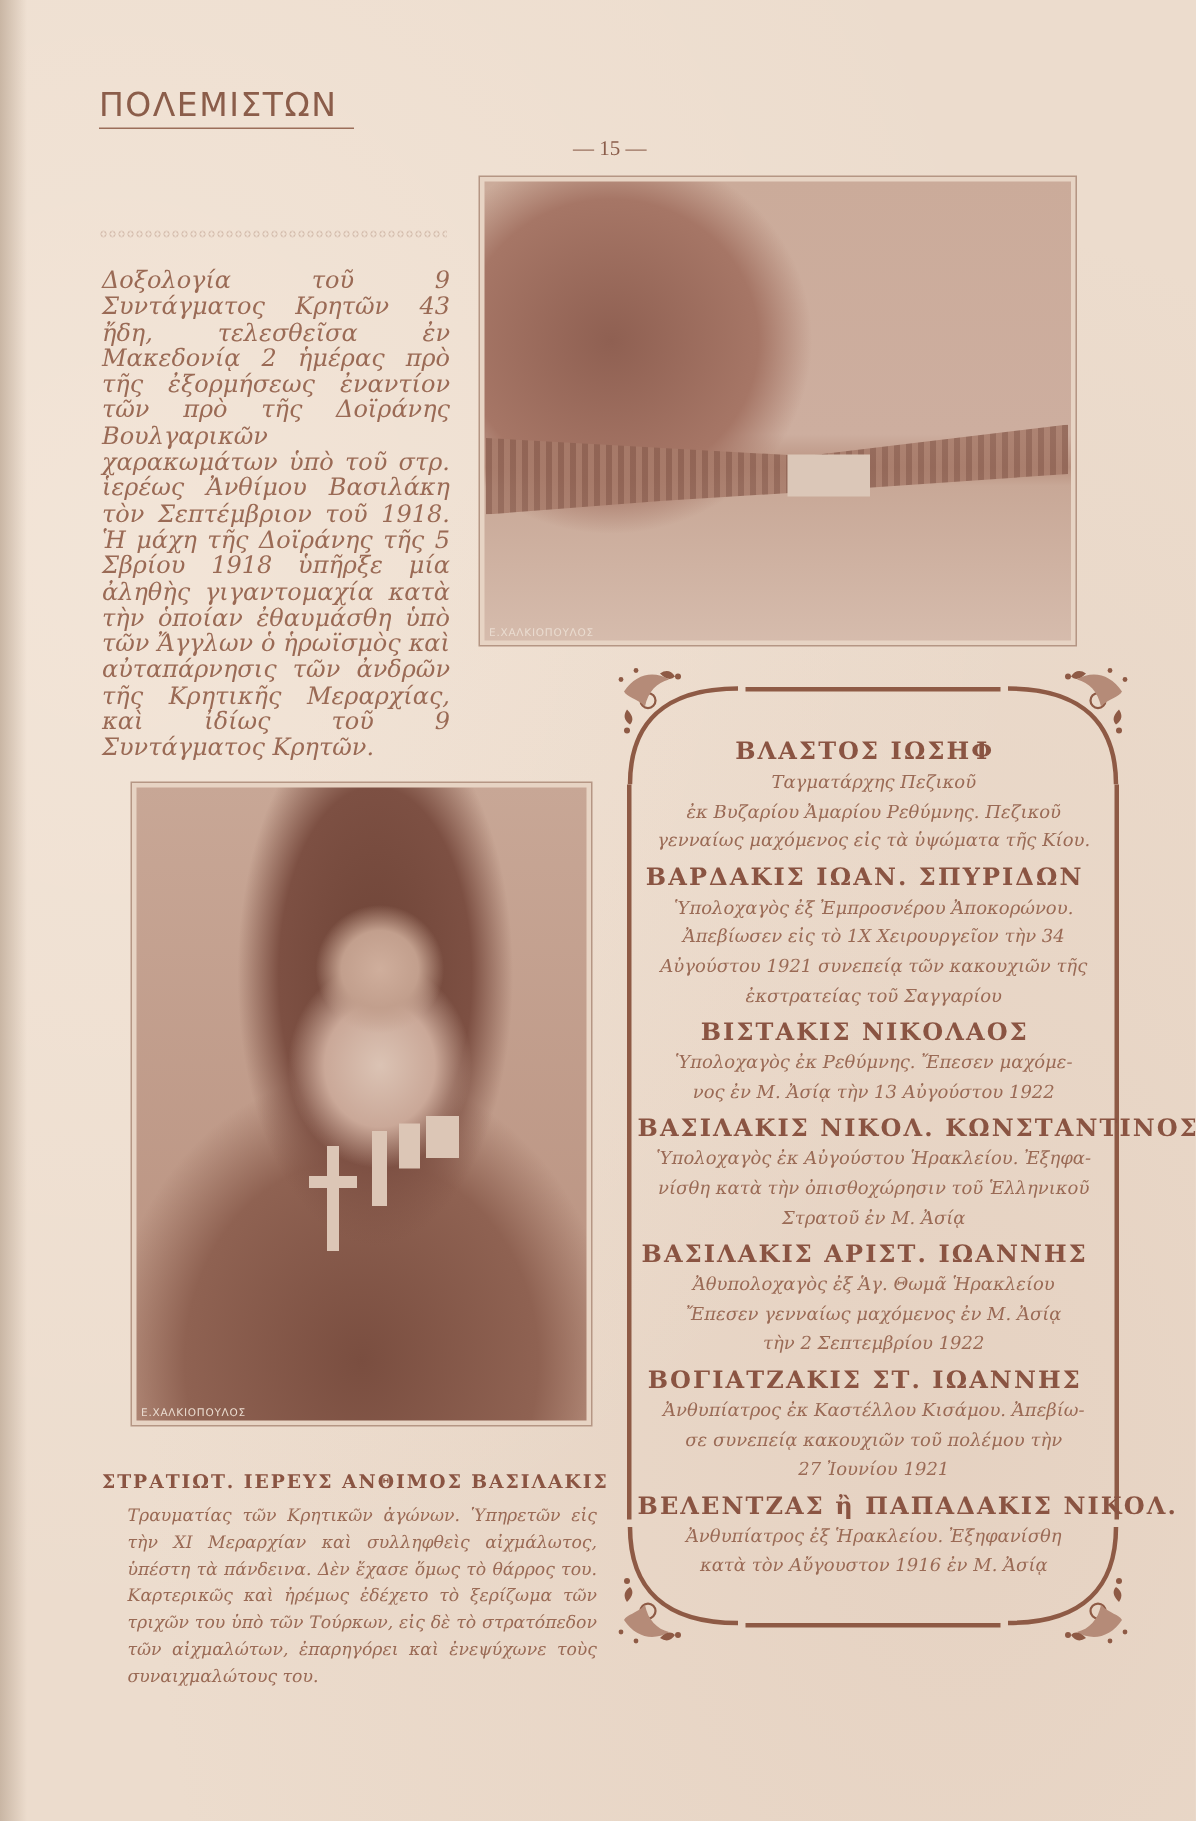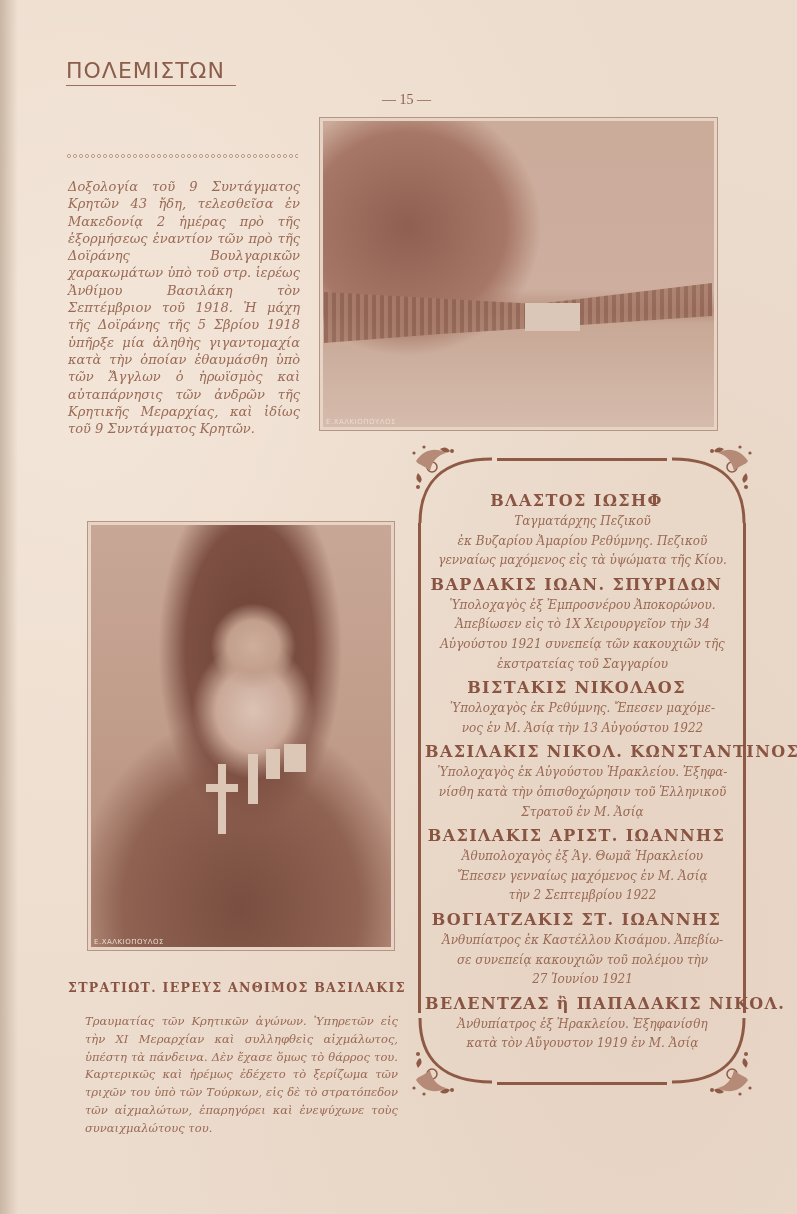--- a/index.html
+++ b/index.html
@@ -27,21 +27,21 @@
       font-family: "Liberation Serif", serif; font-size: 14px; color: #8b5d4a; margin-top: 32px;
     }
     .wavy-rule {
       position: absolute; left: 66px; top: 153px; width: 232px; height: 6px;
       background-image: radial-gradient(circle at 3px 3px, transparent 1.4px, #a8826f 1.6px, transparent 2.2px);
       background-size: 6px 6px; opacity: 0.8;
     }
     .top-caption {
       position: absolute; left: 68px; top: 178px; width: 232px;
       font-family: "DejaVu Serif", serif; font-style: italic;
-      font-size: 13px; line-height: 17.3px; color: #9a6a55;
+      font-size: 16px; line-height: 17.3px; color: #9a6a55;
       text-align: justify; text-align-last: left;
     }
     .photo {
       position: absolute; border: 1px solid #b59684;
       box-shadow: inset 0 0 0 3px #e7d4c4;
       text-align: center;
     }
     .photo-ceremony {
       left: 319px; top: 117px; width: 397px; height: 312px;
       background:
@@ -76,21 +76,21 @@
       font-family: "DejaVu Sans", sans-serif; font-size: 7px; color: #eadcd0; letter-spacing: 0.5px;
     }
     .portrait-caption {
       position: absolute; left: 68px; top: 980px; width: 330px;
     }
     .portrait-caption .name {
       font-family: "DejaVu Serif", serif; font-weight: bold;
       font-size: 12.5px; letter-spacing: 1.3px; color: #8a5442; white-space: nowrap;
     }
     .portrait-caption .body {
-      margin-left: 17px; margin-top: 18px;
+      margin-left: 17px; margin-top: 7px;
       font-style: italic; font-size: 11.5px; line-height: 17.8px; color: #9a6a55;
       text-align: justify; text-align-last: left;
     }
     
     .frame {
       position: absolute; left: 412px; top: 443px; width: 340px; height: 655px;
     }
     .frame .side {
       position: absolute; background: #8e5a45;
     }
@@ -233,15 +233,15 @@
   </div>
   <div class="entry">
     <div class="ename">ΒΟΓΙΑΤΖΑΚΙΣ ΣΤ. ΙΩΑΝΝΗΣ</div>
     <div class="line">Ἀνθυπίατρος ἐκ Καστέλλου Κισάμου. Ἀπεβίω-</div>
     <div class="line">σε συνεπείᾳ κακουχιῶν τοῦ πολέμου τὴν</div>
     <div class="line">27 Ἰουνίου 1921</div>
   </div>
   <div class="entry">
     <div class="ename">ΒΕΛΕΝΤΖΑΣ ἢ ΠΑΠΑΔΑΚΙΣ ΝΙΚΟΛ.</div>
     <div class="line">Ἀνθυπίατρος ἐξ Ἡρακλείου. Ἐξηφανίσθη</div>
-    <div class="line">κατὰ τὸν Αὔγουστον 1919 ἐν Μ. Ἀσίᾳ</div>
+    <div class="line">κατὰ τὸν Αὔγουστον 1916 ἐν Μ. Ἀσίᾳ</div>
   </div>
 </div>
 
 </body></html>

